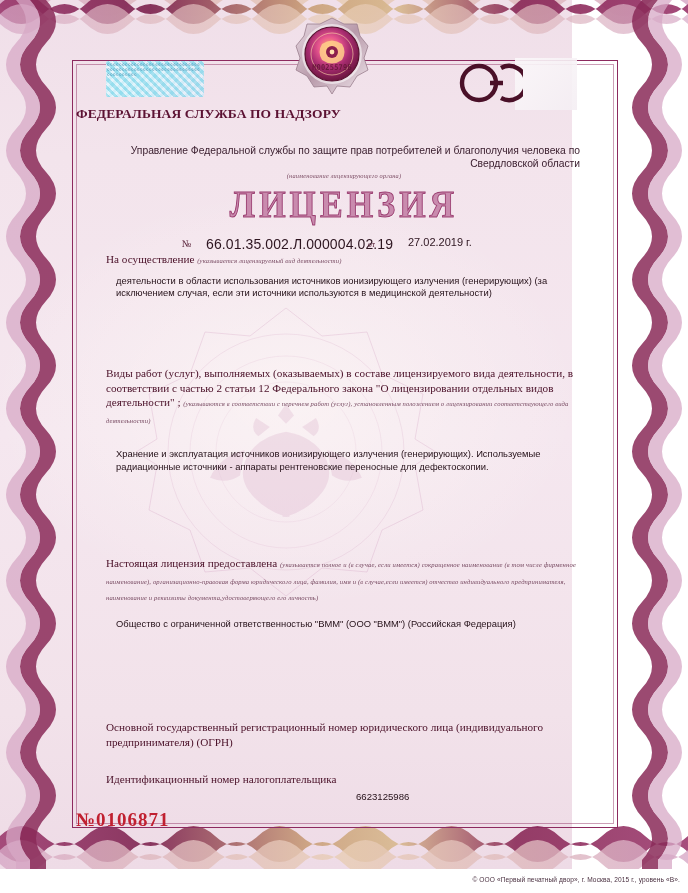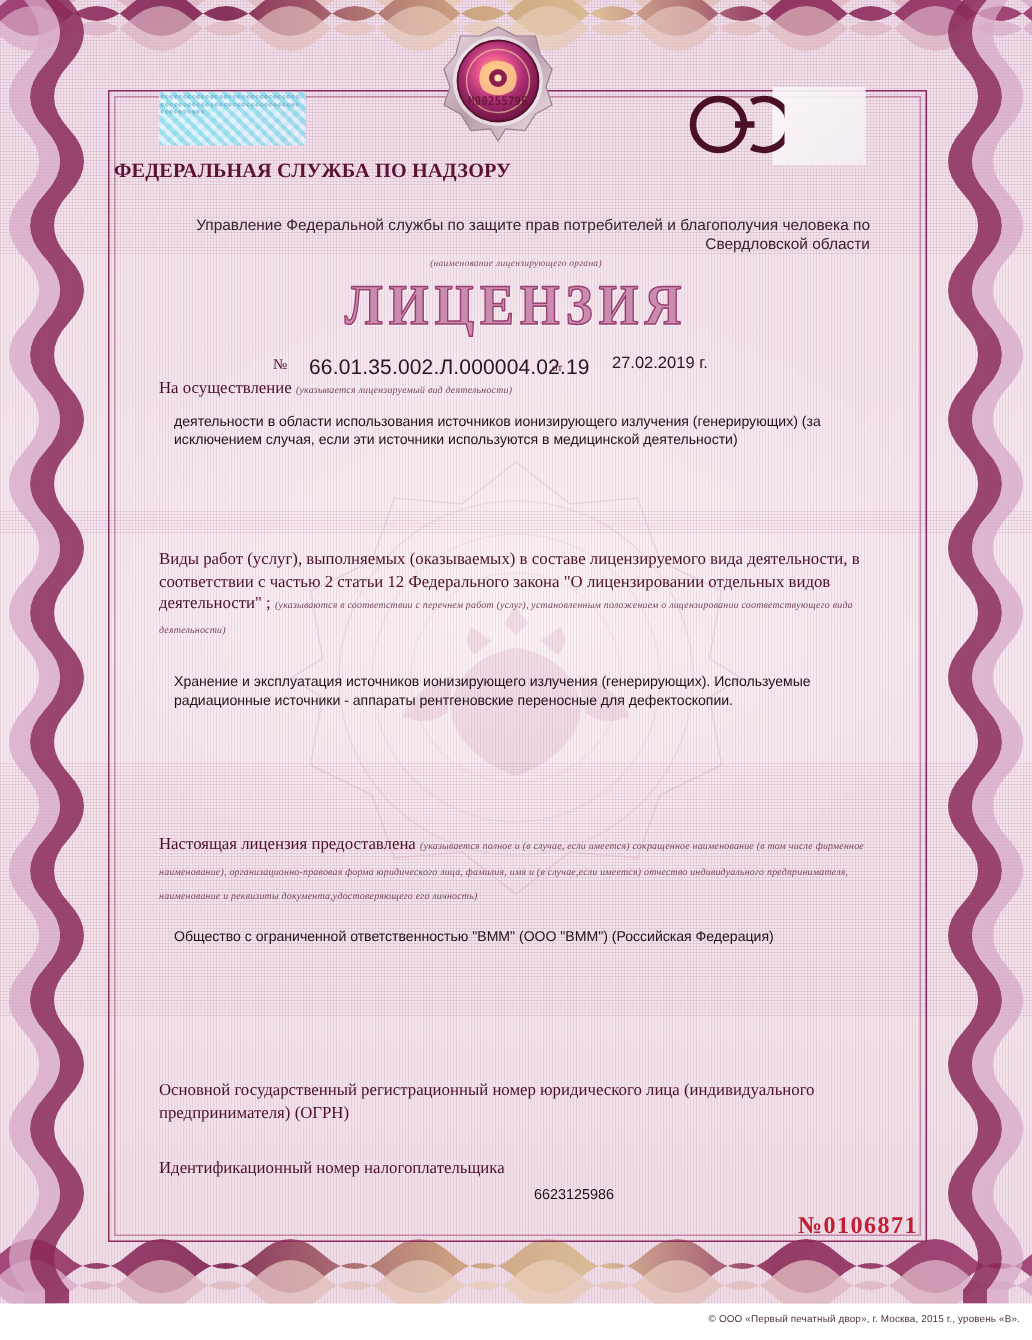--- a/index.html
+++ b/index.html
@@ -1,20 +1,20 @@
 <!DOCTYPE html>
 <html><head>
 <meta charset="utf-8">
 <style>
   html,body{margin:0;padding:0;background:#ffffff;}
   body{width:688px;height:893px;position:relative;overflow:hidden;
        font-family:"Liberation Serif",serif;}
 
   
-  .plate{position:absolute;left:0;top:0;width:688px;height:869px;
+  .plate{position:absolute;left:0;top:0;width:572px;height:869px;
          background:
            radial-gradient(ellipse 420px 300px at 50% 46%, rgba(255,252,248,.55), rgba(255,255,255,0) 70%),
            linear-gradient(180deg,#f0dfe9 0%, #f3e4ec 18%, #f5e7ef 50%, #f2e2ea 82%, #eedbe6 100%);
   }
   
   .microtex{position:absolute;inset:0;pointer-events:none;
     background-image:
       repeating-linear-gradient(0deg, rgba(150,60,115,.13) 0 .5px, rgba(255,255,255,0) .5px 2px),
       repeating-linear-gradient(90deg, rgba(150,60,115,.10) 0 .5px, rgba(255,255,255,0) .5px 2px);
   }
@@ -99,22 +99,22 @@
   .blk-granted .filled{margin-top:12px;margin-left:10px;}
 
   .blk-ogrn{position:absolute;left:30px;right:22px;top:656px;}
   .blk-ogrn .num{font-family:"Liberation Sans",sans-serif;font-size:9.6px;
     color:#241018;margin-left:148px;margin-top:4px;}
 
   .blk-inn{position:absolute;left:30px;right:22px;top:708px;}
   .blk-inn .num{font-family:"Liberation Sans",sans-serif;font-size:9.6px;
     color:#241018;margin-left:250px;margin-top:4px;}
 
-  .serial{position:absolute;left:0;right:0;top:745px;text-align:right;
-    font-family:"Liberation Serif",serif;font-size:16px;font-weight:700;
+  .serial{position:absolute;left:0;right:0;top:745px;text-align:left;
+    font-family:"Liberation Serif",serif;font-size:19px;font-weight:700;
     color:#c02030;letter-spacing:1px;}
 
   .footer{position:absolute;left:0;right:8px;top:876px;text-align:right;
     font-family:"Liberation Sans",sans-serif;font-size:6.6px;color:#4a3040;
     letter-spacing:.1px;}
 </style>
 </head>
 <body>
 
 <div class="plate">

